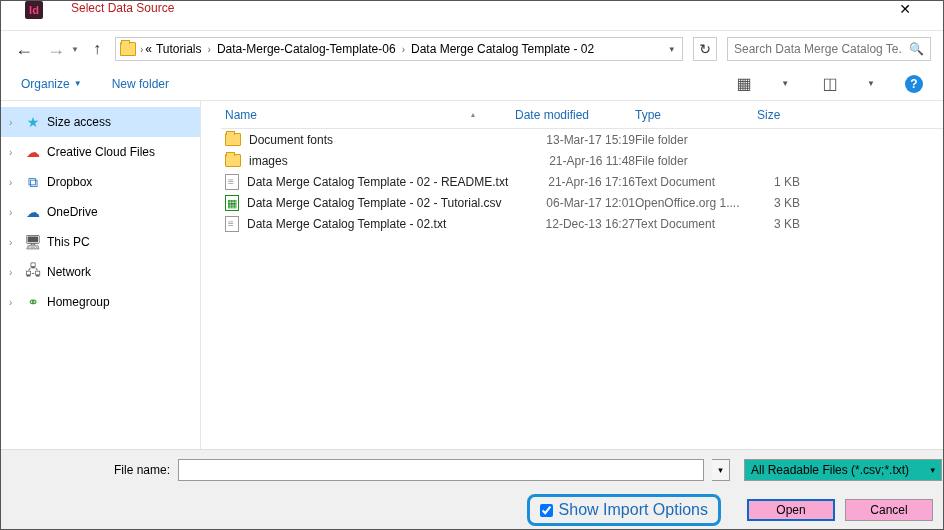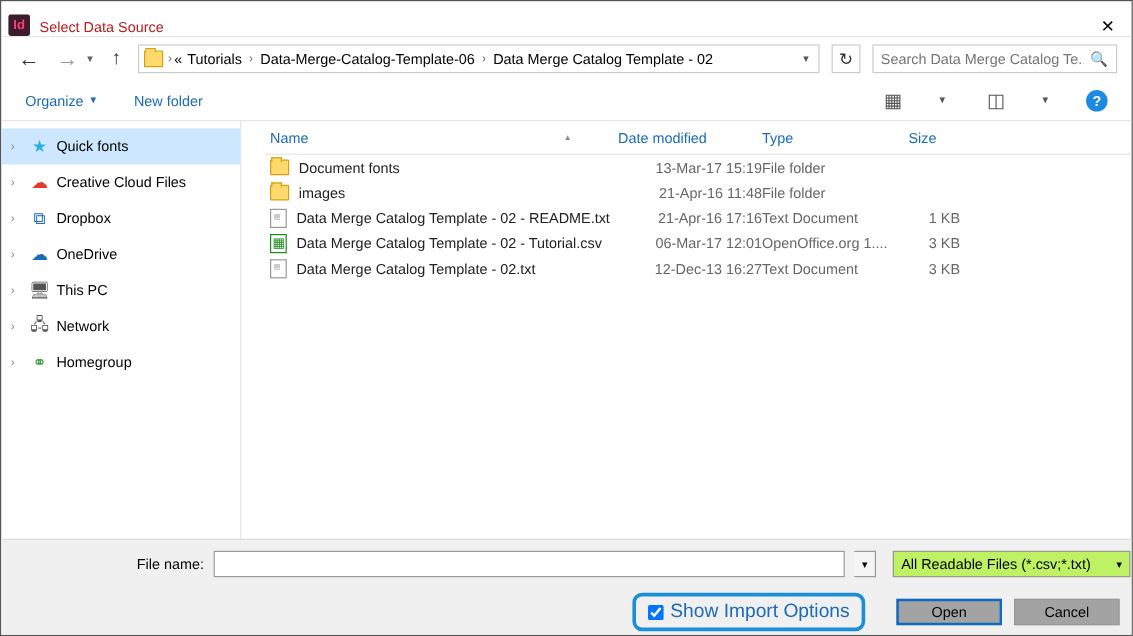--- a/index.html
+++ b/index.html
@@ -1,19 +1,19 @@
 <!DOCTYPE html>
 <html><head>
 <meta charset="utf-8">
 <style>
 * { box-sizing: border-box; margin: 0; padding: 0; font-family: "Segoe UI", Tahoma, sans-serif; }
 body { background: #fff; width: 944px; height: 530px; overflow: hidden; border: 1px solid #555; position: relative; }
 
 
-.titlebar { height: 30px; display: flex; align-items: flex-end; padding: 0 6px; border-bottom: 1px solid #e5e5e5; }
+.titlebar { height: 30px; display: flex; align-items: flex-start; padding: 0 24px; border-bottom: 1px solid #e5e5e5; gap: 20px; }
 .titlebar .app-icon { width: 18px; height: 18px; background: #3b1b2c; display: flex; align-items: center; justify-content: center; border-radius: 2px; margin-right: 8px; }
 .titlebar .app-icon span { color: #ff3d76; font-size: 11px; font-weight: bold; }
 .titlebar .title { font-size: 12px; color: #b91c1c; flex: 1; }
 .titlebar .close-x { font-size: 14px; color: #000; padding: 0 8px; cursor: pointer; }
 
 
 .navbar { height: 36px; display: flex; align-items: center; padding: 0 12px; gap: 10px; }
 .nav-arrow { font-size: 18px; color: #999; cursor: pointer; padding: 0 2px; }
 .nav-arrow.active { color: #333; }
 .nav-drop { font-size: 8px; color: #666; margin-left: -6px; }
@@ -69,28 +69,28 @@
 .ico-txt::after { content: "≡"; position: absolute; top: 0px; left: 2px; font-size: 10px; color: #999; line-height: 14px;}
 .ico-csv { width: 14px; height: 16px; background: #fff; border: 1px solid #1a8a1a; position: relative; }
 .ico-csv::after { content: "▦"; position: absolute; top: 0; left: 1px; font-size: 11px; color: #1a8a1a; line-height: 14px;}
 
 
 .bottom { position: absolute; bottom: 0; left: 0; right: 0; height: 80px; background: #f0f0f0; border-top: 1px solid #ddd; }
 .fn-row { display: flex; align-items: center; height: 40px; padding: 0 1px; gap: 8px; }
 .fn-label { font-size: 12px; text-align: right; width: 168px; }
 .fn-input { flex: 1; height: 22px; border: 1px solid #999; background: #fff; font-size: 12px; padding: 0 4px; }
 .fn-input-drop{ width:18px; height:22px; border:1px solid #999; border-left:none; background:#f5f5f5; display:flex;align-items:center;justify-content:center;font-size:9px;cursor:pointer;}
-.filter { width: 198px; height: 22px; border: 1px solid #999; background: #bef264; font-size: 12px; display: flex; align-items: center; padding: 0 6px; cursor: pointer; margin-left:6px;}
+.filter { width: 198px; height: 22px; border: 1px solid #999; background: #14b8a6; font-size: 12px; display: flex; align-items: center; padding: 0 6px; cursor: pointer; margin-left:6px;}
 .filter .fd { margin-left: auto; font-size: 9px; }
 
 .btn-row { display: flex; align-items: center; justify-content: flex-end; height: 40px; padding: 0 10px; gap: 10px; }
 .import-wrap { border: 3px solid #1a8fd8; border-radius: 8px; padding: 4px 10px; display: flex; align-items: center; gap: 6px; margin-right: 16px; }
 .import-wrap input { width: 13px; height: 13px; }
 .import-wrap label { font-size: 16px; color: #1b6bb8; }
-.btn { width: 88px; height: 22px; border: 1px solid #999; background: #a3a3a3; font-size: 12px; cursor: pointer; }
+.btn { width: 88px; height: 22px; border: 1px solid #999; background: #f9a8d4; font-size: 12px; cursor: pointer; }
 .btn.primary { border: 2px solid #0a6ac4; }
 </style>
 </head>
 <body>
 
 <div class="titlebar">
   <div class="app-icon">
       <span>Id</span>
     </div>
   <div class="title">Select Data Source</div>
@@ -142,21 +142,21 @@
   <span class="tb-icon pane"></span>
   <span class="tb-drop">▼</span>
   <span class="help">?</span>
 </div>
 
 <div class="main">
   <div class="sidebar" id="sidebar">
       <div class="side-item selected">
         <span class="expand">›</span>
     <span class="side-ico" style="color:#2cb0e0">★</span>
-    <span>Quick fonts</span>
+    <span>Size access</span>
       </div>
       <div class="side-item">
         <span class="expand">›</span>
     <span class="side-ico" style="color:#e03c2c">☁</span>
     <span>Creative Cloud Files</span>
       </div>
       <div class="side-item">
         <span class="expand">›</span>
     <span class="side-ico" style="color:#1b6bb8">⧉</span>
     <span>Dropbox</span>

